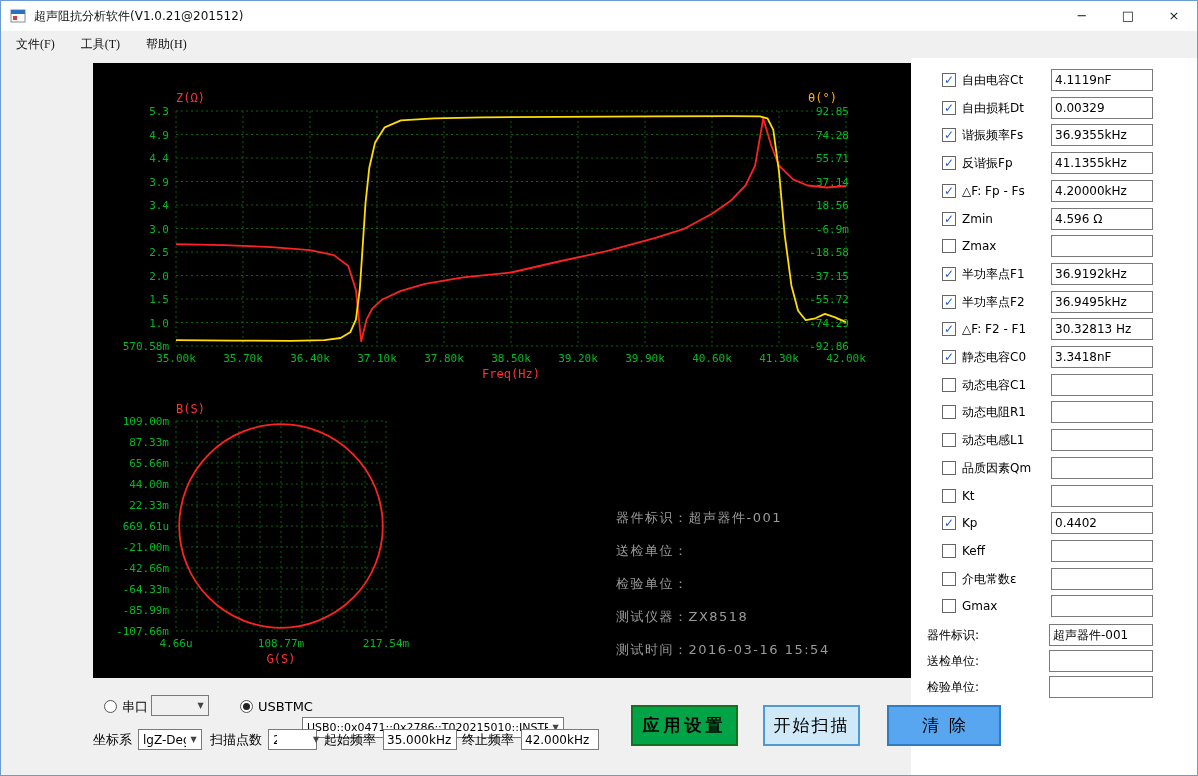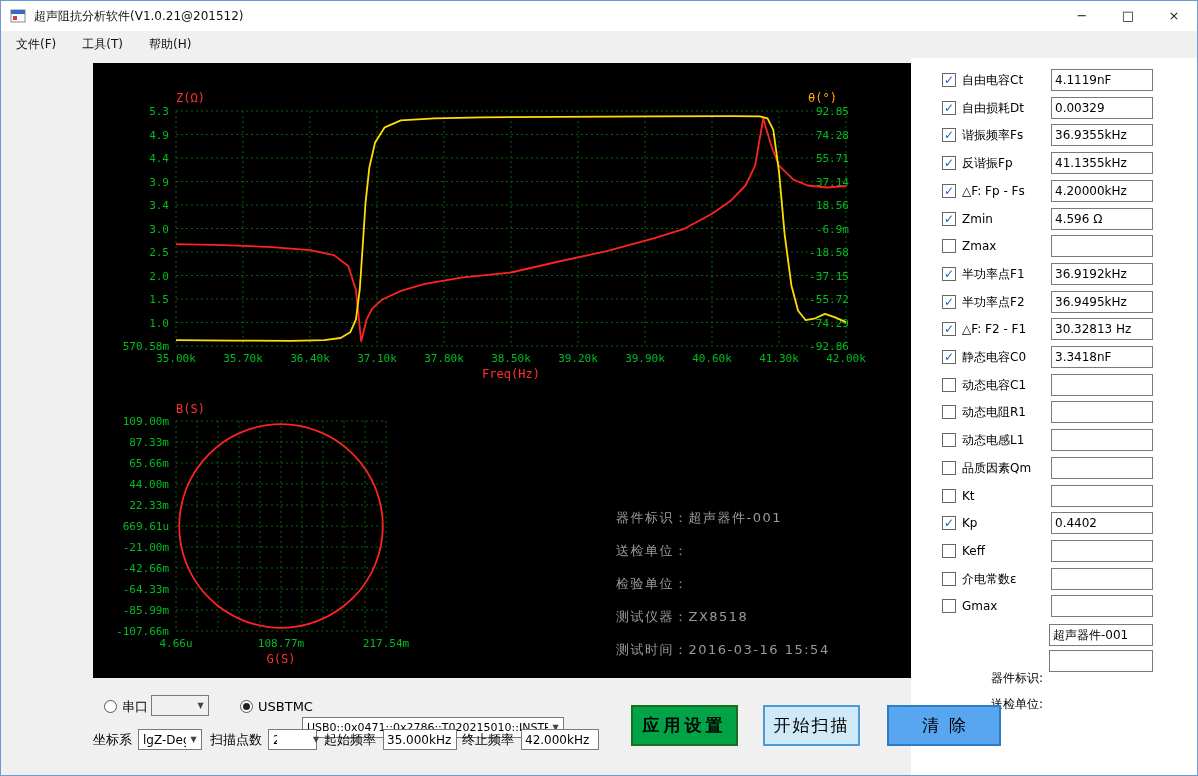--- a/index.html
+++ b/index.html
@@ -5,33 +5,33 @@
   * { margin:0; padding:0; box-sizing:border-box; }
   body { font-family:"DejaVu Sans","Liberation Sans",sans-serif; background:#c9c9c9; }
   .window { position:relative; width:1198px; height:776px; background:#f0f0f0; border:1px solid #6b9bd2; overflow:hidden; cursor:default; }
 
   .titlebar { position:absolute; left:0; top:0; width:100%; height:30px; background:#ffffff; }
   .app-icon { position:absolute; left:9px; top:7px; width:16px; height:16px; }
   .title-text { position:absolute; left:33px; top:0; height:30px; line-height:30px; font-size:12px; color:#111; white-space:nowrap; }
   .win-controls { position:absolute; right:0; top:0; height:30px; display:flex; }
   .win-btn { width:46px; height:30px; text-align:center; line-height:30px; font-size:13px; color:#222; }
 
-  .menubar { position:absolute; left:0; top:30px; width:100%; height:27px; background:#f0f0f0; display:flex; padding-left:2px; }
+  .menubar { position:absolute; left:0; top:30px; width:100%; height:27px; background:#f0f0f0; display:flex; padding-left:2px;font-family:Liberation Serif, serif; }
   .menu-item { padding:0 13px; font-size:12px; color:#111; display:flex; align-items:center; }
 
   .chart-panel { position:absolute; left:92px; top:62px; width:818px; height:615px; background:#000; }
   .annot { position:absolute; left:523px; top:438px; color:#9a9a9a; font-size:13px; line-height:33px; letter-spacing:1.5px; white-space:nowrap; }
 
   .right-panel { position:absolute; left:910px; top:57px; width:288px; height:719px; background:#fff; }
   .prow { position:absolute; left:0; width:100%; height:22px; }
   .cb { position:absolute; left:31px; top:4px; width:14px; height:14px; border:1px solid #666; background:#fff; color:#1c5bd6; font-size:12px; line-height:12px; text-align:center; font-weight:bold; }
   .plabel { position:absolute; left:51px; top:0; line-height:22px; font-size:12px; color:#000; white-space:nowrap; }
   .pfield { position:absolute; left:140px; top:0; width:102px; height:22px; border:1px solid #7a7a7a; background:#fff; font-family:inherit; font-size:12px; padding:8px 3px; color:#000; }
   .dev-row { position:absolute; left:0; width:100%; height:22px; }
-  .dev-label { position:absolute; left:16px; width:116px; text-align:right; line-height:22px; font-size:12px; color:#000;margin-top:43px; }
+  .dev-label { position:absolute; left:16px; width:116px; text-align:left; line-height:22px; font-size:12px; color:#000; }
   .dev-input { position:absolute; left:138px; top:0; width:104px; height:22px; border:1px solid #7a7a7a; background:#fff; font-family:inherit; font-size:12px; padding:0 3px; }
 
   .ctl-label { position:absolute; font-size:13px; color:#000; white-space:nowrap; line-height:14px; }
   .radio { position:absolute; width:13px; height:13px; border:1px solid #555; border-radius:50%; background:#fff; }
   .radio.on::after { content:""; position:absolute; left:2px; top:2px; width:7px; height:7px; border-radius:50%; background:#222; }
   .combo { position:absolute; background:#fff; border:1px solid #7a7a7a; display:flex; align-items:center; font-size:12px; color:#000; }
   .combo .ctext { flex:1; padding:0 4px; white-space:nowrap; overflow:hidden; }
   .combo .carrow { width:15px; text-align:center; font-size:8px; color:#444; }
   .combo.disabled { background:#f0f0f0; color:#777; }
   .tbox { position:absolute; border:1px solid #7a7a7a; background:#fff; font-family:inherit; font-size:12px; padding:0 3px; color:#000; }
@@ -284,20 +284,24 @@
       </div>
 
     <div class="dev-row" style="top:566px">
       <span class="dev-label">器件标识:</span>
       <input class="dev-input" readonly="" value="超声器件-001" style="">
     </div>
     <div class="dev-row" style="top:592px">
       <span class="dev-label">送检单位:</span>
       <input class="dev-input" readonly="" value="" style="">
     </div>
+    <div class="dev-row" style="top:618px">
+      <span class="dev-label">检验单位:</span>
+      <input class="dev-input" readonly="" value="" style="">
+    </div>
   </div>
 
   <span class="radio" style="left:103px; top:699px;"></span>
   <span class="ctl-label" style="left:121px; top:699px;">串口</span>
   <div class="combo disabled" style="left:150px; top:694px; width:58px; height:21px;">
     <span class="ctext"></span>
     <span class="carrow">▼</span>
   </div>
 
   <span class="radio on" style="left:239px; top:699px;"></span>

